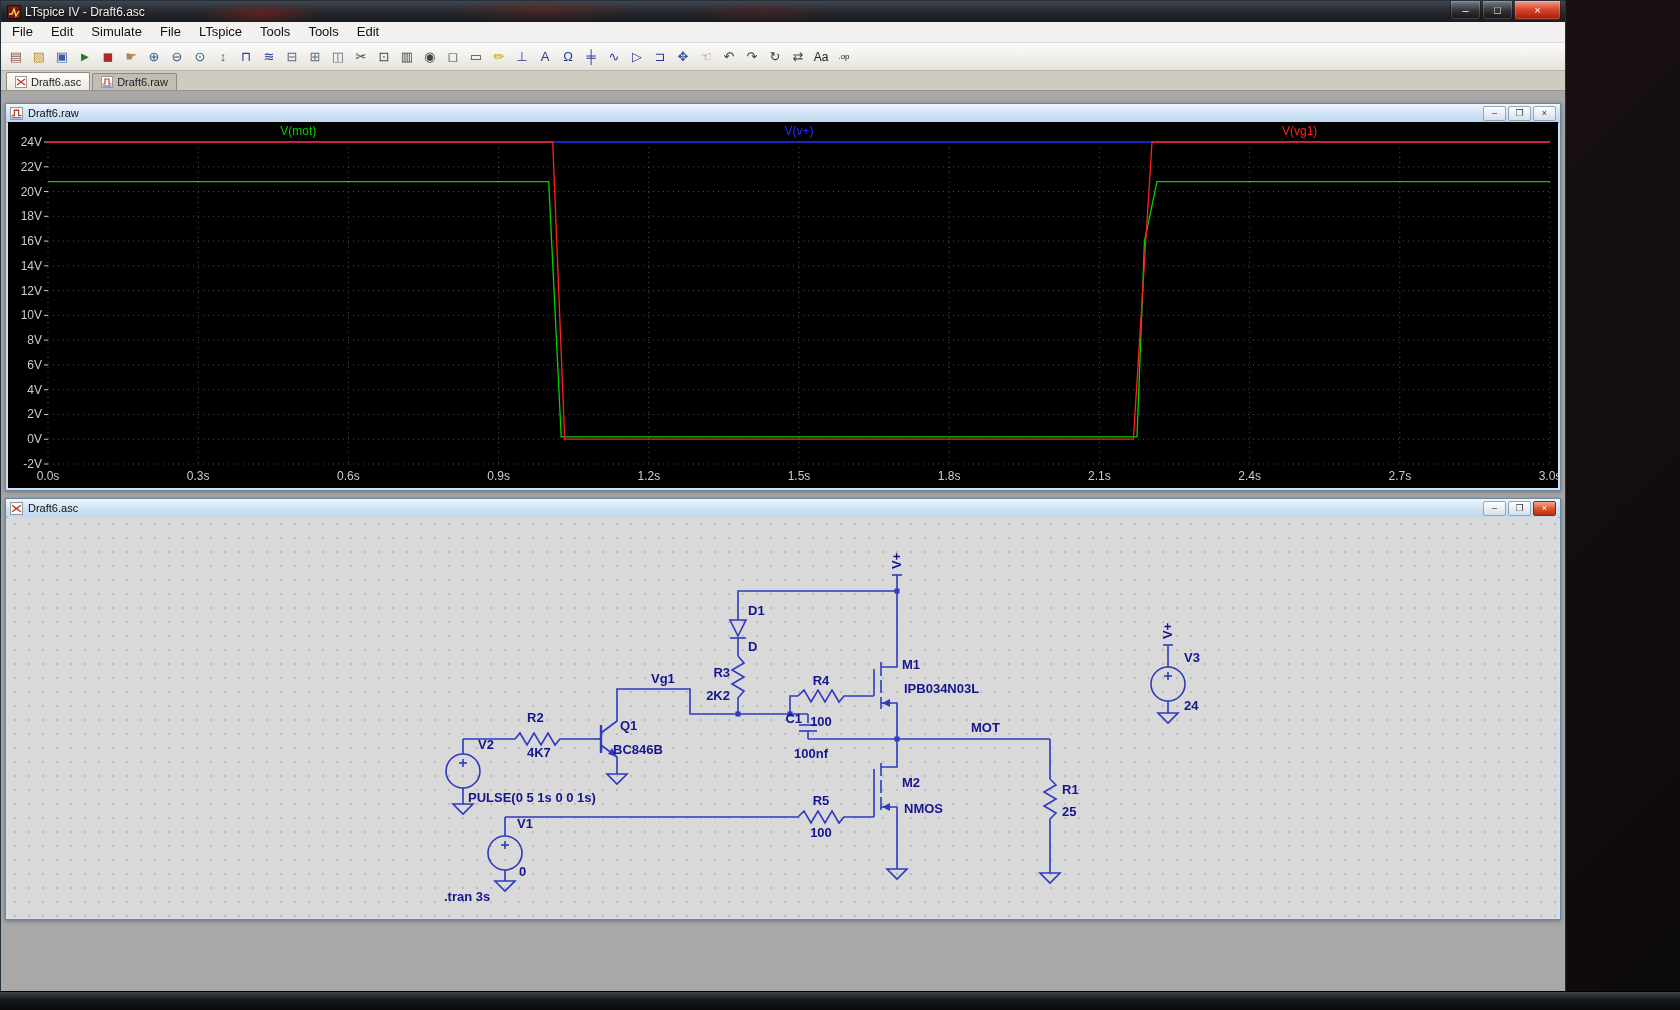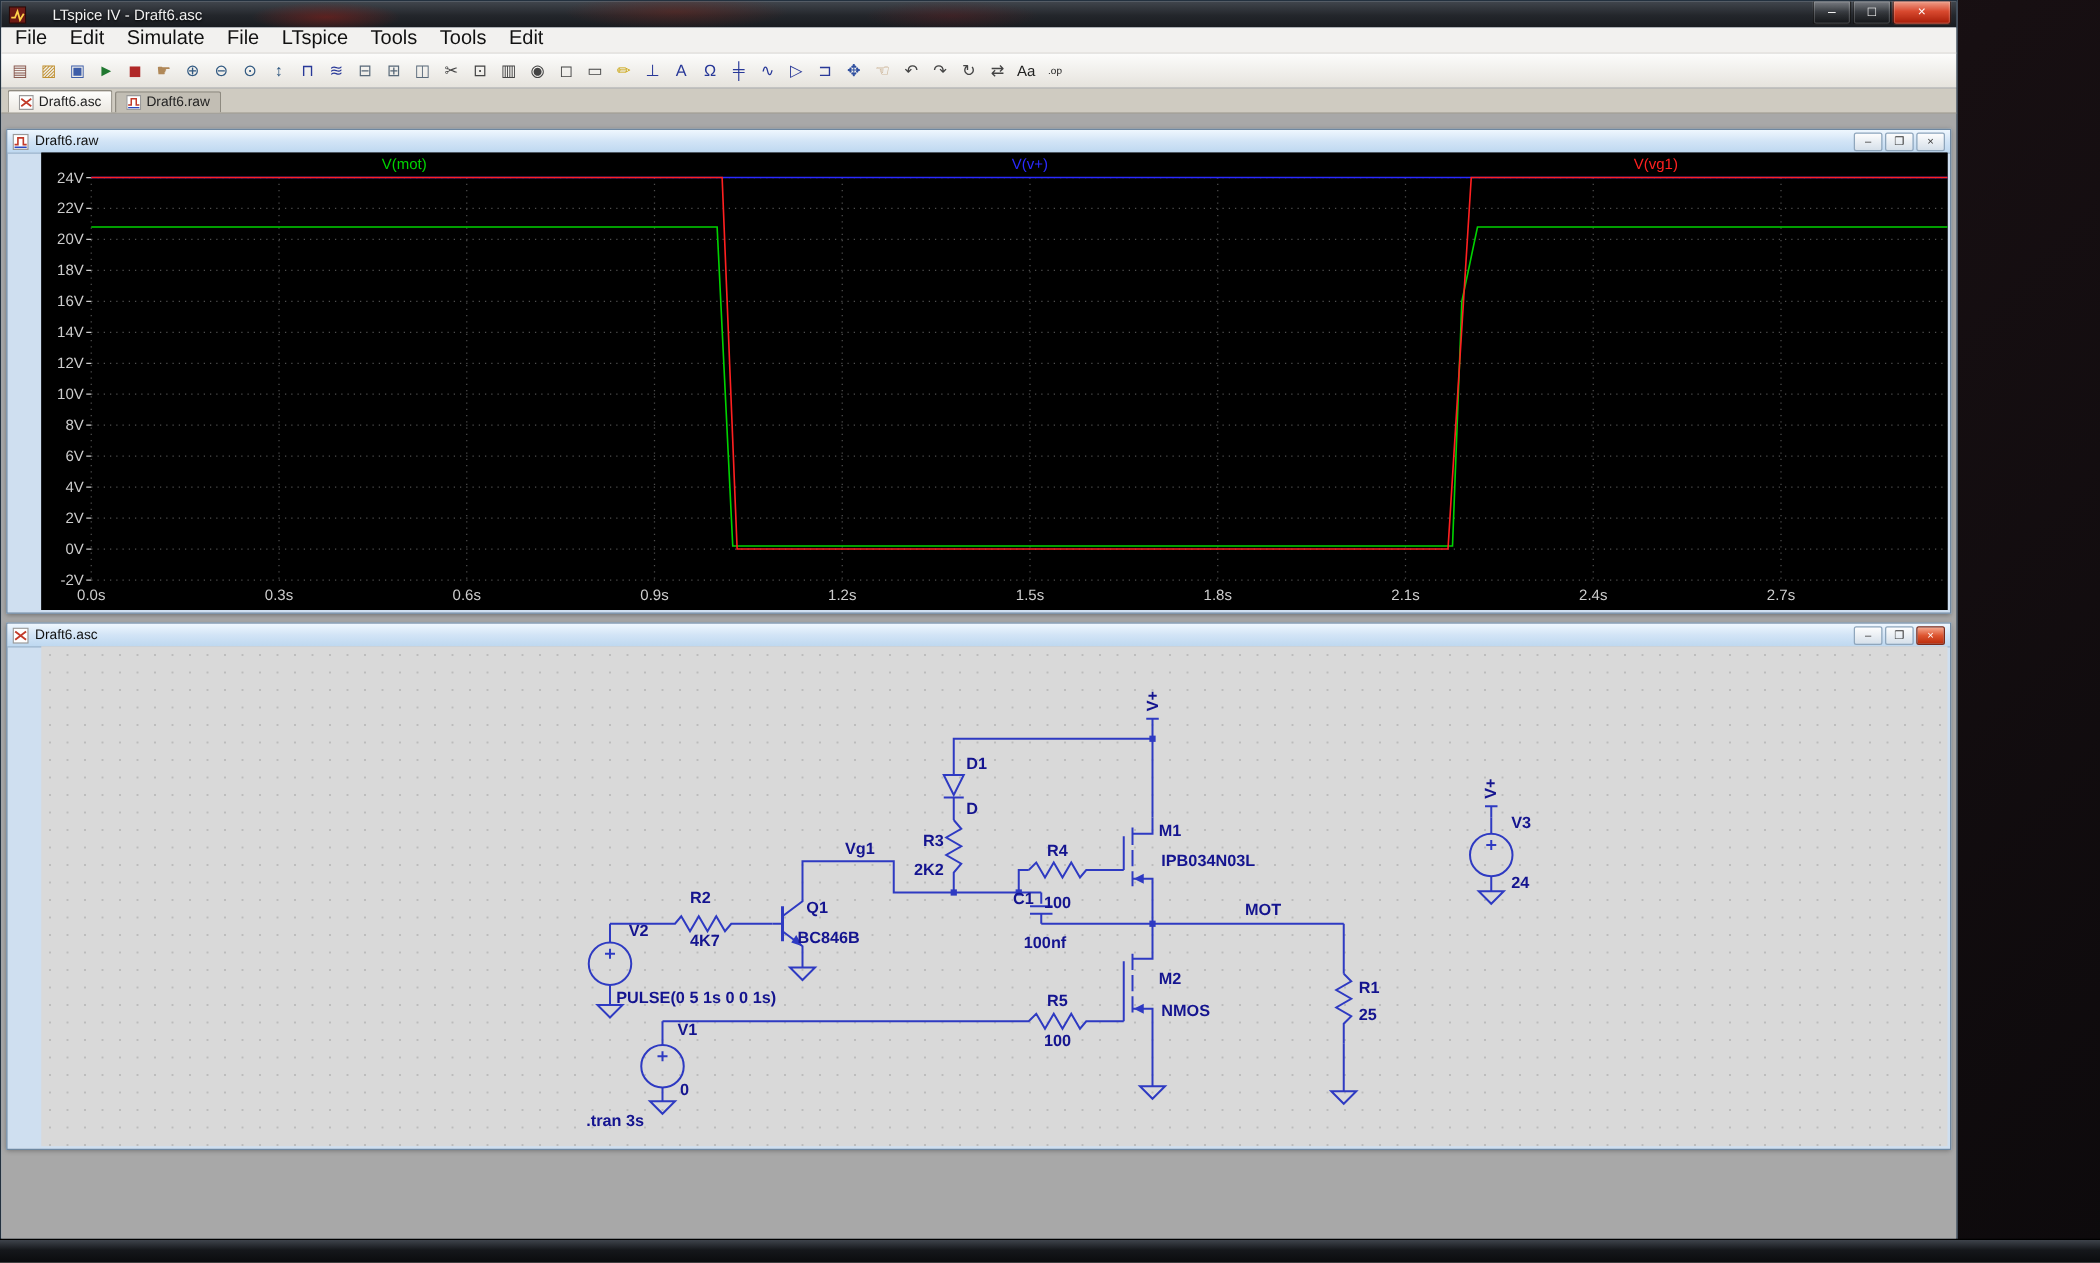--- a/index.html
+++ b/index.html
@@ -2,38 +2,38 @@
 <html><head>
 <meta charset="utf-8">
 <style>
   html,body{margin:0;padding:0;}
   body{width:1680px;height:1010px;position:relative;overflow:hidden;
        font-family:"Liberation Sans",sans-serif;
        background:linear-gradient(135deg,#2a1d20 0%,#170f12 60%,#0d0a0c 100%);}
   
   .app{position:absolute;left:0;top:0;width:1566px;height:992px;
        background:#b9c7d8;border:1px solid #23313f;display:flex;flex-direction:column;box-sizing:border-box;}
-  .titlebar{height:21px;flex:0 0 21px;display:flex;align-items:center;gap:21px;padding-left:6px;
+  .titlebar{height:21px;flex:0 0 21px;display:flex;align-items:center;gap:4px;padding-left:6px;
        color:#f0f0f0;font-size:12px;
        background:
          radial-gradient(60px 12px at 260px 60%, rgba(150,30,22,.5), transparent),
          radial-gradient(90px 14px at 540px 40%, rgba(130,35,22,.38), transparent),
          radial-gradient(70px 12px at 760px 55%, rgba(120,25,25,.3), transparent),
          linear-gradient(#41464d,#23262b 55%,#191c20);}
   .title-text{text-shadow:0 1px 2px #000;}
   .win-btns{margin-left:auto;display:flex;align-self:flex-start;}
   .win-btn{width:29px;height:18px;margin-right:1px;display:flex;align-items:center;justify-content:center;
        font-size:11px;color:#fff;border:1px solid rgba(20,20,20,.8);border-top:none;border-radius:0 0 3px 3px;
        background:linear-gradient(rgba(255,255,255,.30),rgba(255,255,255,.07) 45%,rgba(0,0,0,.28));
        box-shadow:inset 0 0 0 1px rgba(255,255,255,.18);}
   .win-btn.close{width:45px;margin-right:4px;
        background:linear-gradient(#f0a18c,#d8492f 45%,#a61c07);}
   
   .menubar{height:20px;flex:0 0 20px;background:#f2f1ef;border-bottom:1px solid #dcdad6;
-       display:flex;align-items:flex-end;font-size:16px;color:#111;padding-left:2px;}
+       display:flex;align-items:flex-start;font-size:13px;color:#111;padding-left:2px;}
   .menu-item{padding:2px 9px;cursor:default;}
   
   .toolbar{height:27px;flex:0 0 27px;background:linear-gradient(#fcfcfb,#e6e3dd);
        border-bottom:1px solid #b6b2aa;display:flex;align-items:center;padding-left:4px;gap:1px;}
   .tb-btn{width:22px;height:21px;display:flex;align-items:center;justify-content:center;
        font-size:13px;border-radius:2px;cursor:default;}
   
   .tabstrip{height:19px;flex:0 0 19px;background:#cfcbc1;display:flex;align-items:flex-end;
        padding-left:5px;gap:2px;border-bottom:1px solid #97938a;}
   .tab{height:16px;display:flex;align-items:center;gap:4px;padding:0 8px;font-size:11px;color:#222;
@@ -44,21 +44,21 @@
   .child{position:absolute;left:4px;width:1556px;background:#cfdff0;border:1px solid #6e87a0;
        box-shadow:0 1px 4px rgba(0,0,0,.35);box-sizing:border-box;}
   .child.wave{top:12px;height:388px;}
   .child.schem{top:407px;height:422px;}
   .child-title{height:18px;display:flex;align-items:center;gap:5px;padding:0 4px;font-size:11px;color:#101010;
        background:linear-gradient(#eff7fe,#d2e4f6 50%,#bed8f0);border-bottom:1px solid #9ab4cc;}
   .c-btns{margin-left:auto;display:flex;gap:2px;}
   .c-btn{width:21px;height:13px;font-size:9px;line-height:12px;text-align:center;color:#333;
        background:linear-gradient(#fdfdfd,#d6e0ea);border:1px solid #8fa6bc;border-radius:2px;}
   .c-btn.close-red{background:linear-gradient(#f5a88f,#dd5530 50%,#bb2c0c);color:#fff;border-color:#7c2a18;}
-  .child-body{position:absolute;left:2px;right:2px;top:18px;bottom:2px;overflow:hidden;margin-left:25px;}
+  .child-body{position:absolute;left:2px;right:2px;top:18px;bottom:2px;overflow:hidden;}
   .wave .child-body{background:#000;}
   .schem .child-body{background:#d9d9d9;
        background-image:radial-gradient(#bcbcbc 1px,transparent 1.2px);background-size:14px 14px;}
   .child-body > svg{position:absolute;left:0;top:0;}
   
   #wave-svg text{font-family:"Liberation Sans",sans-serif;}
   
   #schem-svg text{font-family:"Liberation Sans",sans-serif;font-size:13px;font-weight:bold;fill:#14148f;}
   
   .taskbar{position:absolute;left:0;bottom:0;width:1680px;height:18px;

